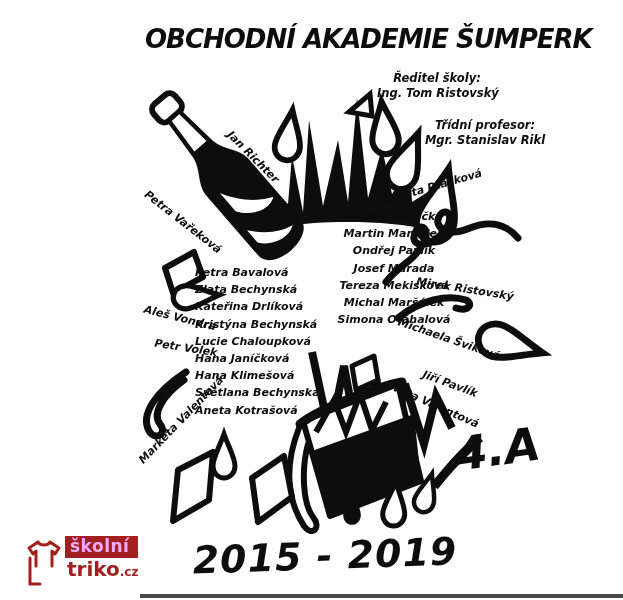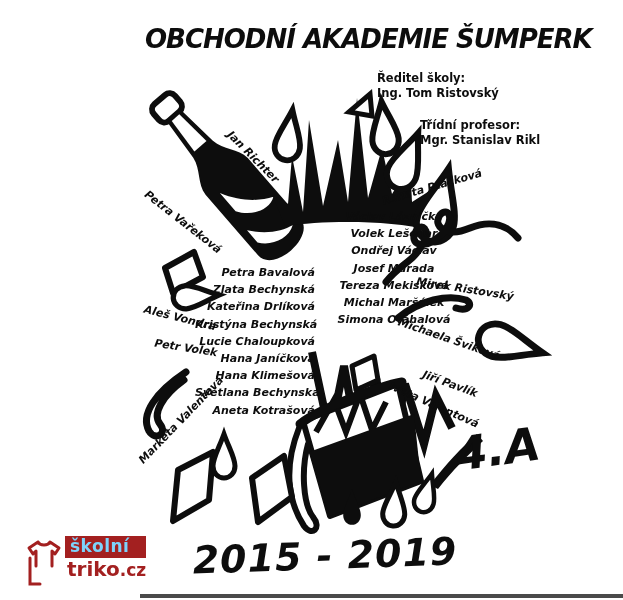--- a/index.html
+++ b/index.html
@@ -6,39 +6,39 @@
   #canvas{
     position:relative;width:623px;height:600px;background:#fff;overflow:hidden;
     font-family:"DejaVu Sans",sans-serif;color:#0d0d0d;
   }
   .art{position:absolute;left:0;top:0;z-index:1;}
   .txt{position:absolute;z-index:2;color:#0d0d0d;white-space:nowrap;}
   .title{
     left:145px;top:24px;width:400px;text-align:center;white-space:nowrap;
     font-size:26px;font-weight:bold;font-style:italic;letter-spacing:-1px;
   }
-  .official{font-size:11.5px;font-weight:bold;line-height:15px;text-align:left;}
+  .official{font-size:11.5px;font-weight:bold;font-style:italic;line-height:15px;text-align:center;}
   .headmaster{left:377px;top:71px;width:120px;}
   .teacher{left:420px;top:118px;width:130px;}
   .scatter{
     font-size:11px;font-weight:bold;font-style:italic;
     transform-origin:center;
   }
   .col{font-size:11px;font-weight:bold;font-style:italic;line-height:17.2px;}
-  .col-left{left:195px;top:264px;width:120px;text-align:right;}
+  .col-left{left:195px;top:264px;width:120px;text-align:left;}
   .col-center{left:334px;top:208px;width:120px;text-align:center;}
   .classname{left:455px;top:422px;font-size:46px;font-weight:bold;font-style:italic;transform:rotate(-8deg);}
   .years{left:180px;top:534px;width:290px;text-align:center;font-size:38px;font-weight:bold;font-style:italic;transform:rotate(-2deg);letter-spacing:1px;}
   .bottom-bar{position:absolute;left:140px;right:0;top:594px;height:4px;background:#4a4a4a;z-index:3;}
   
   .logo{position:absolute;left:26px;top:536px;z-index:3;display:flex;align-items:flex-start;gap:3px;}
   .logo-text{display:flex;flex-direction:column;line-height:1;}
-  .logo-word1{background:#a32020;color:#7dd3fc;font-weight:bold;font-size:17px;padding:2px 5px 3px 5px;letter-spacing:0.5px;}
+  .logo-word1{background:#a32020;color:#f0abfc;font-weight:bold;font-size:17px;padding:2px 5px 3px 5px;letter-spacing:0.5px;}
   .logo-line2{color:#a32020;font-weight:bold;font-size:20px;margin-top:1px;padding-left:2px;}
-  .logo-cz{font-size:17px;font-weight:bold;}
+  .logo-cz{font-size:12px;font-weight:bold;}
 </style>
 </head>
 <body>
 
 <div id="canvas">
 
   <svg class="art" width="623" height="600" viewBox="0 0 623 600">
     <defs>
       <path id="drop" d="M0,-28 C5,-14 11,-4 11,4 C11,11 6,16 0,16 C-6,16 -11,11 -11,4 C-11,-4 -5,-14 0,-28 Z"></path>
     </defs>
@@ -122,22 +122,22 @@
     <div>Kristýna Bechynská</div>
     <div>Lucie Chaloupková</div>
     <div>Hana Janíčková</div>
     <div>Hana Klimešová</div>
     <div>Světlana Bechynská</div>
     <div>Aneta Kotrašová</div>
   </div>
 
   <div class="txt col col-center">
     <div>Václav Láznička</div>
-    <div>Volek Lešenar</div>
-    <div>Ondřej Václav</div>
+    <div>Martin Maršálek</div>
+    <div>Ondřej Pavlík</div>
     <div>Josef Marada</div>
     <div>Tereza Mekisková</div>
     <div>Michal Maršálek</div>
     <div>Simona Otáhalová</div>
   </div>
 
   <div class="txt classname">4.A</div>
   <div class="txt years">2015 - 2019</div>
 
   <div class="logo">

